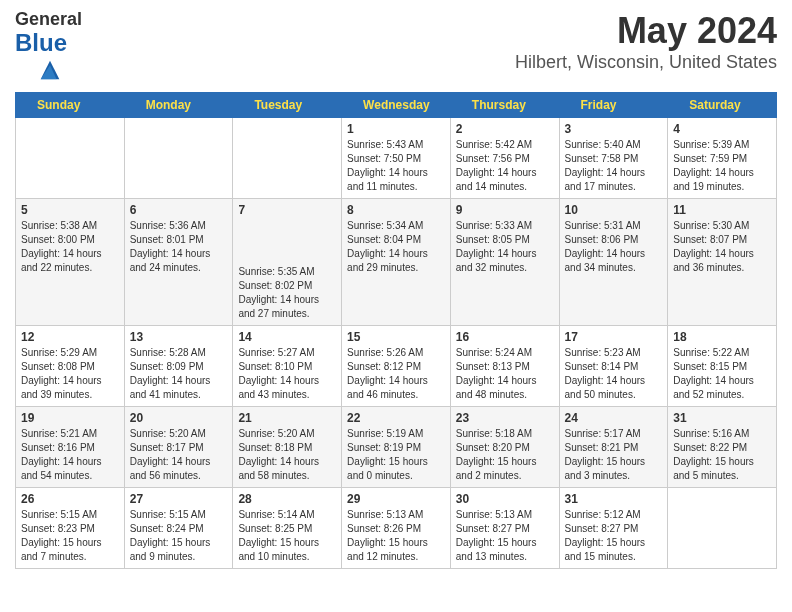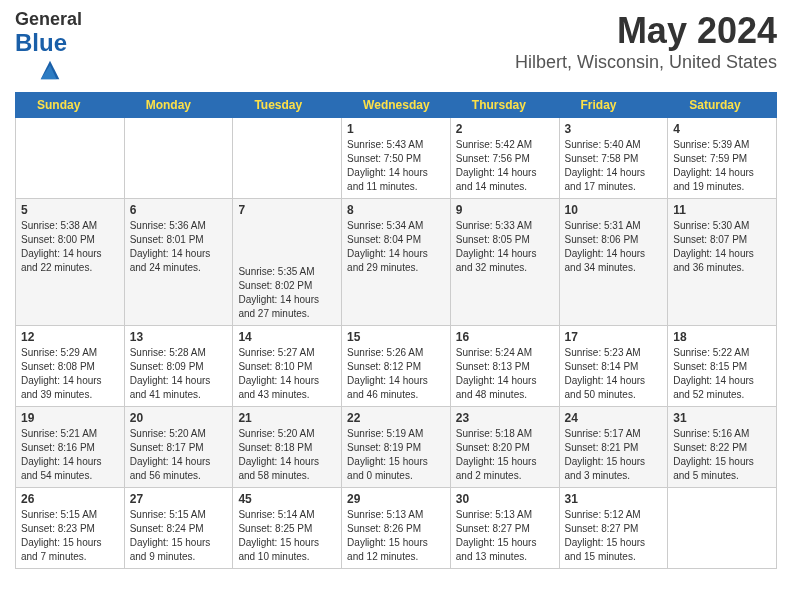--- a/index.html
+++ b/index.html
@@ -307,21 +307,21 @@
 and 7 minutes.</div>
         </td>
         <td>
           <div class="day-num">27</div>
           <div class="day-info" style="white-space: pre-line;">Sunrise: 5:15 AM
 Sunset: 8:24 PM
 Daylight: 15 hours
 and 9 minutes.</div>
         </td>
         <td>
-          <div class="day-num">45</div>
+          <div class="day-num">28</div>
           <div class="day-info" style="white-space: pre-line;">Sunrise: 5:14 AM
 Sunset: 8:25 PM
 Daylight: 15 hours
 and 10 minutes.</div>
         </td>
         <td>
           <div class="day-num">29</div>
           <div class="day-info" style="white-space: pre-line;">Sunrise: 5:13 AM
 Sunset: 8:26 PM
 Daylight: 15 hours

